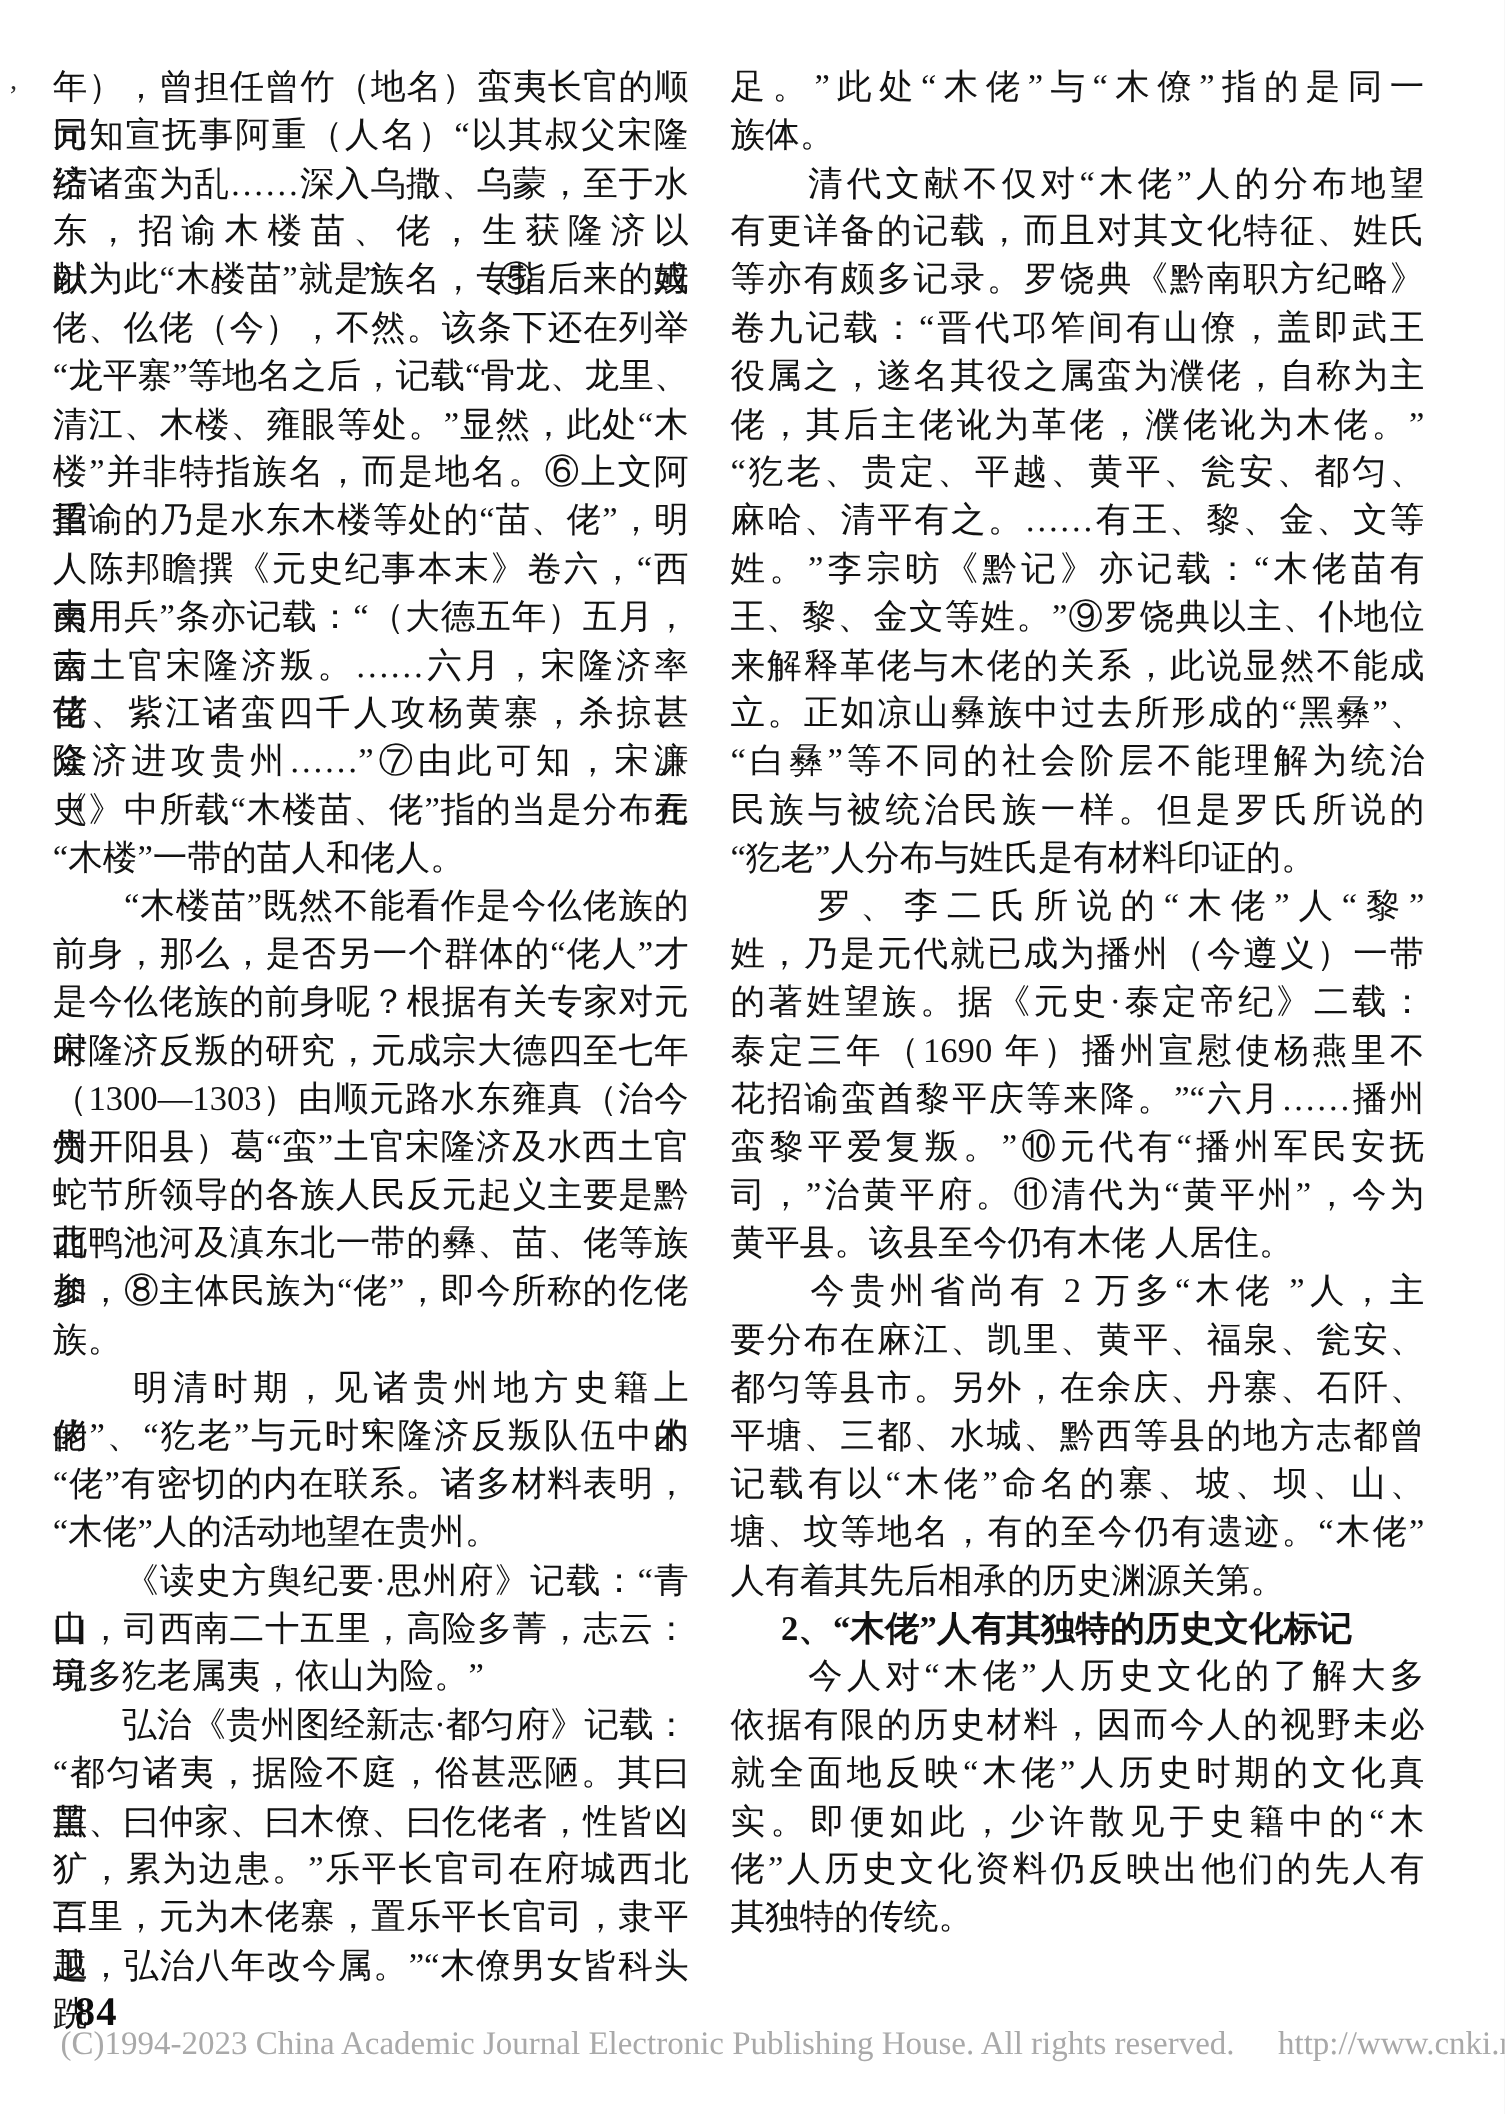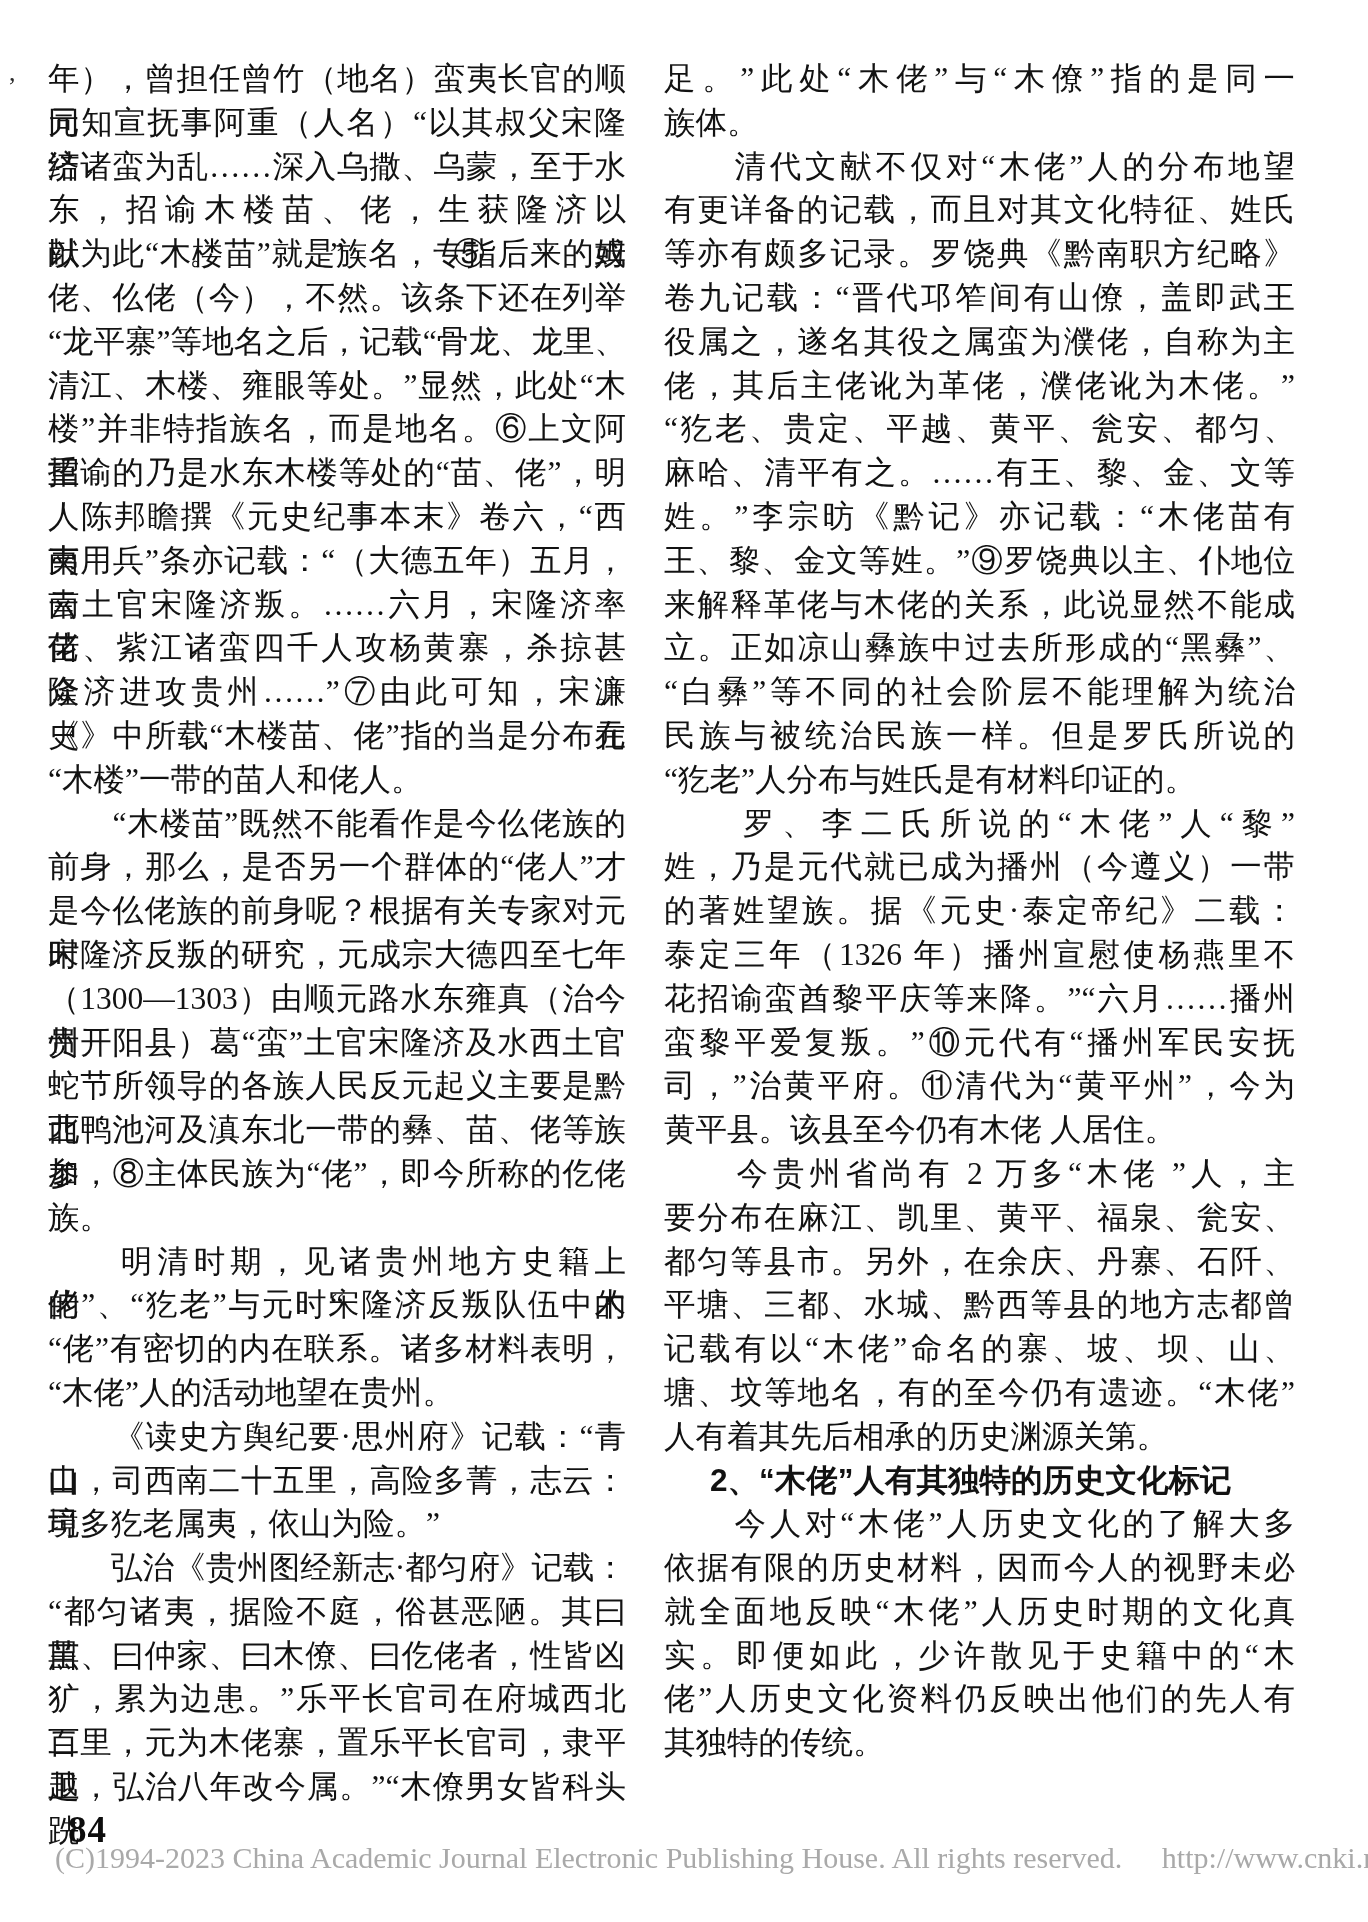--- a/index.html
+++ b/index.html
@@ -26,21 +26,21 @@
     white-space: normal;
   }
   .line-e {               
     text-align: left;
     text-align-last: left;
   }
   .line-h {               
     text-align: center;
     text-align-last: left;
     font-weight: 700;
-    font-family: Liberation Sans, sans-serif;
+    font-family: Liberation Serif, serif;
     padding-left: 46px;
   }
   .pagenum {
     position: absolute;
     left: 68px;
     top: 1808px;
     font-size: 37px;
     font-weight: 700;
     color: #0d0d0d;
     letter-spacing: 1px;
@@ -127,21 +127,21 @@
       <div class="line line-j">姓。”李宗昉《黔记》亦记载：“木佬苗有</div>
       <div class="line line-j">王、黎、金文等姓。”⑨罗饶典以主、仆地位</div>
       <div class="line line-j">来解释革佬与木佬的关系，此说显然不能成</div>
       <div class="line line-j">立。正如凉山彝族中过去所形成的“黑彝”、</div>
       <div class="line line-j">“白彝”等不同的社会阶层不能理解为统治</div>
       <div class="line line-j">民族与被统治民族一样。但是罗氏所说的</div>
       <div class="line line-e">“犵老”人分布与姓氏是有材料印证的。</div>
       <div class="line line-j">　　罗、李二氏所说的“木佬”人“黎”</div>
       <div class="line line-j">姓，乃是元代就已成为播州（今遵义）一带</div>
       <div class="line line-j">的著姓望族。据《元史·泰定帝纪》二载：</div>
-      <div class="line line-j">泰定三年（1326 年）播州宣慰使杨燕里不</div>
+      <div class="line line-j">泰定三年（1690 年）播州宣慰使杨燕里不</div>
       <div class="line line-j">花招谕蛮酋黎平庆等来降。”“六月……播州</div>
       <div class="line line-j">蛮黎平爱复叛。”⑩元代有“播州军民安抚</div>
       <div class="line line-j">司，”治黄平府。⑪清代为“黄平州”，今为</div>
       <div class="line line-e">黄平县。该县至今仍有木佬 人居住。</div>
       <div class="line line-j">　　今贵州省尚有 2 万多“木佬 ”人，主</div>
       <div class="line line-j">要分布在麻江、凯里、黄平、福泉、瓮安、</div>
       <div class="line line-j">都匀等县市。另外，在余庆、丹寨、石阡、</div>
       <div class="line line-j">平塘、三都、水城、黔西等县的地方志都曾</div>
       <div class="line line-j">记载有以“木佬”命名的寨、坡、坝、山、</div>
       <div class="line line-j">塘、坟等地名，有的至今仍有遗迹。“木佬”</div>

